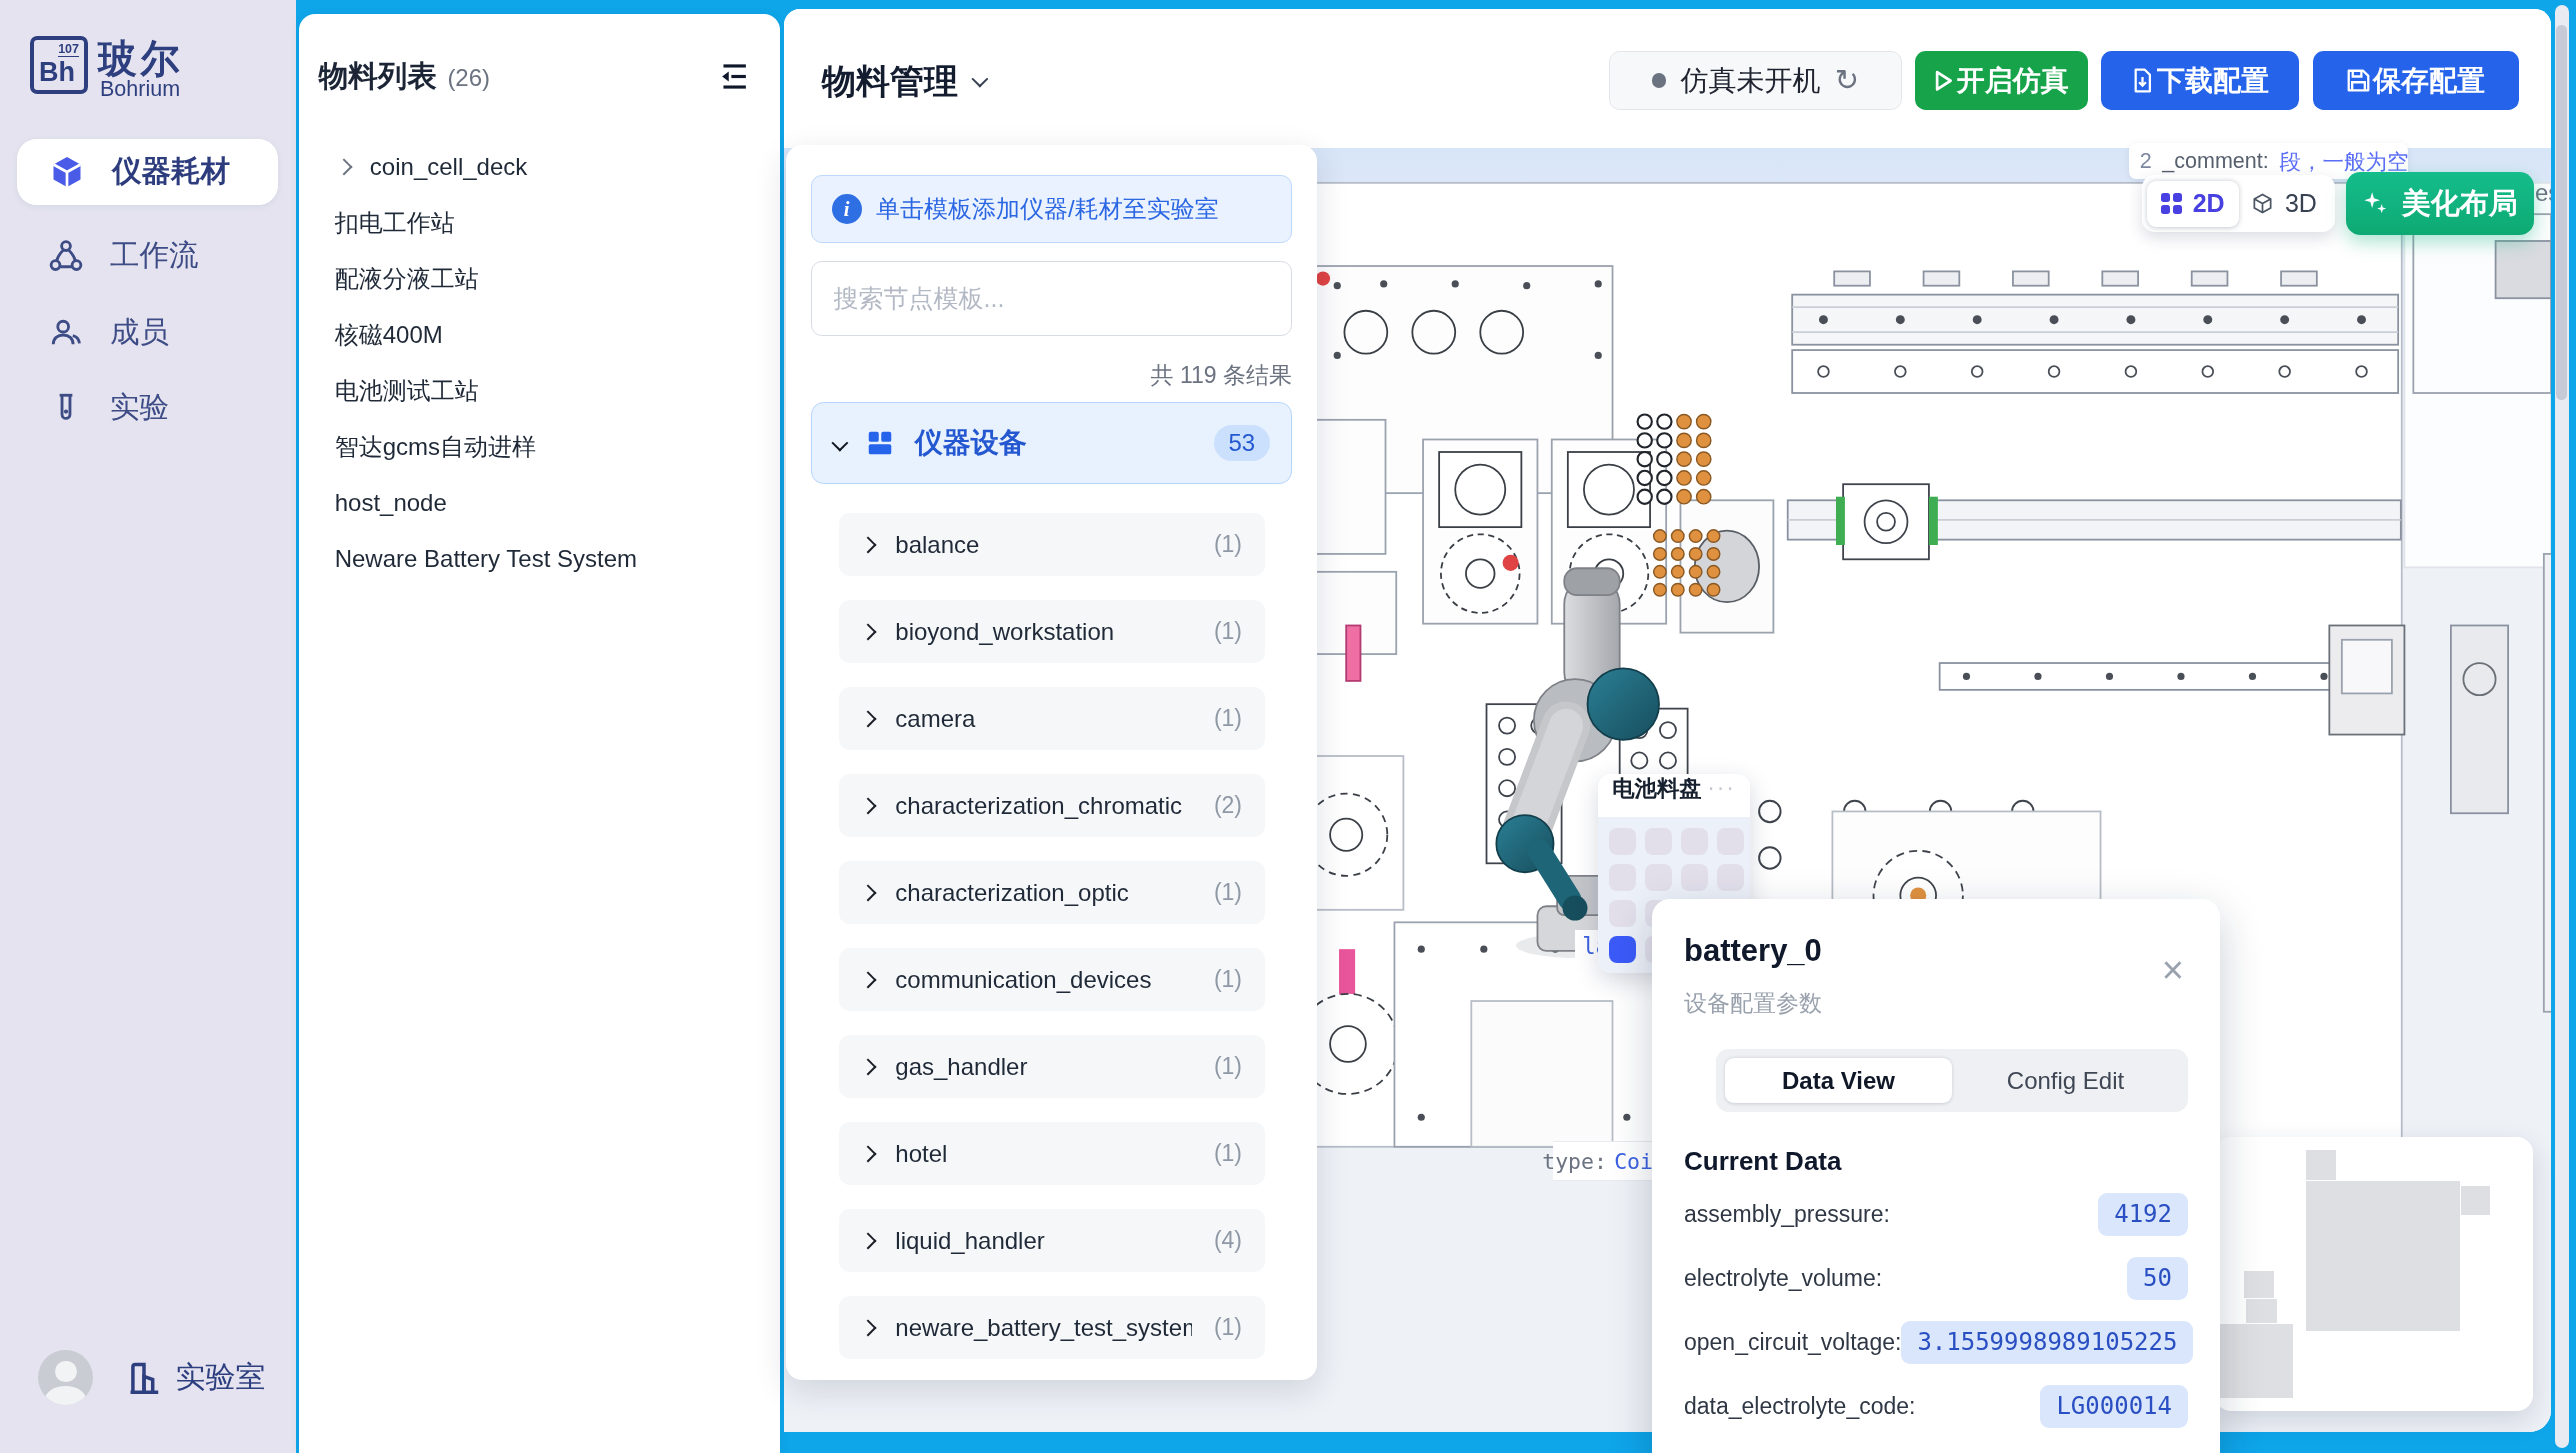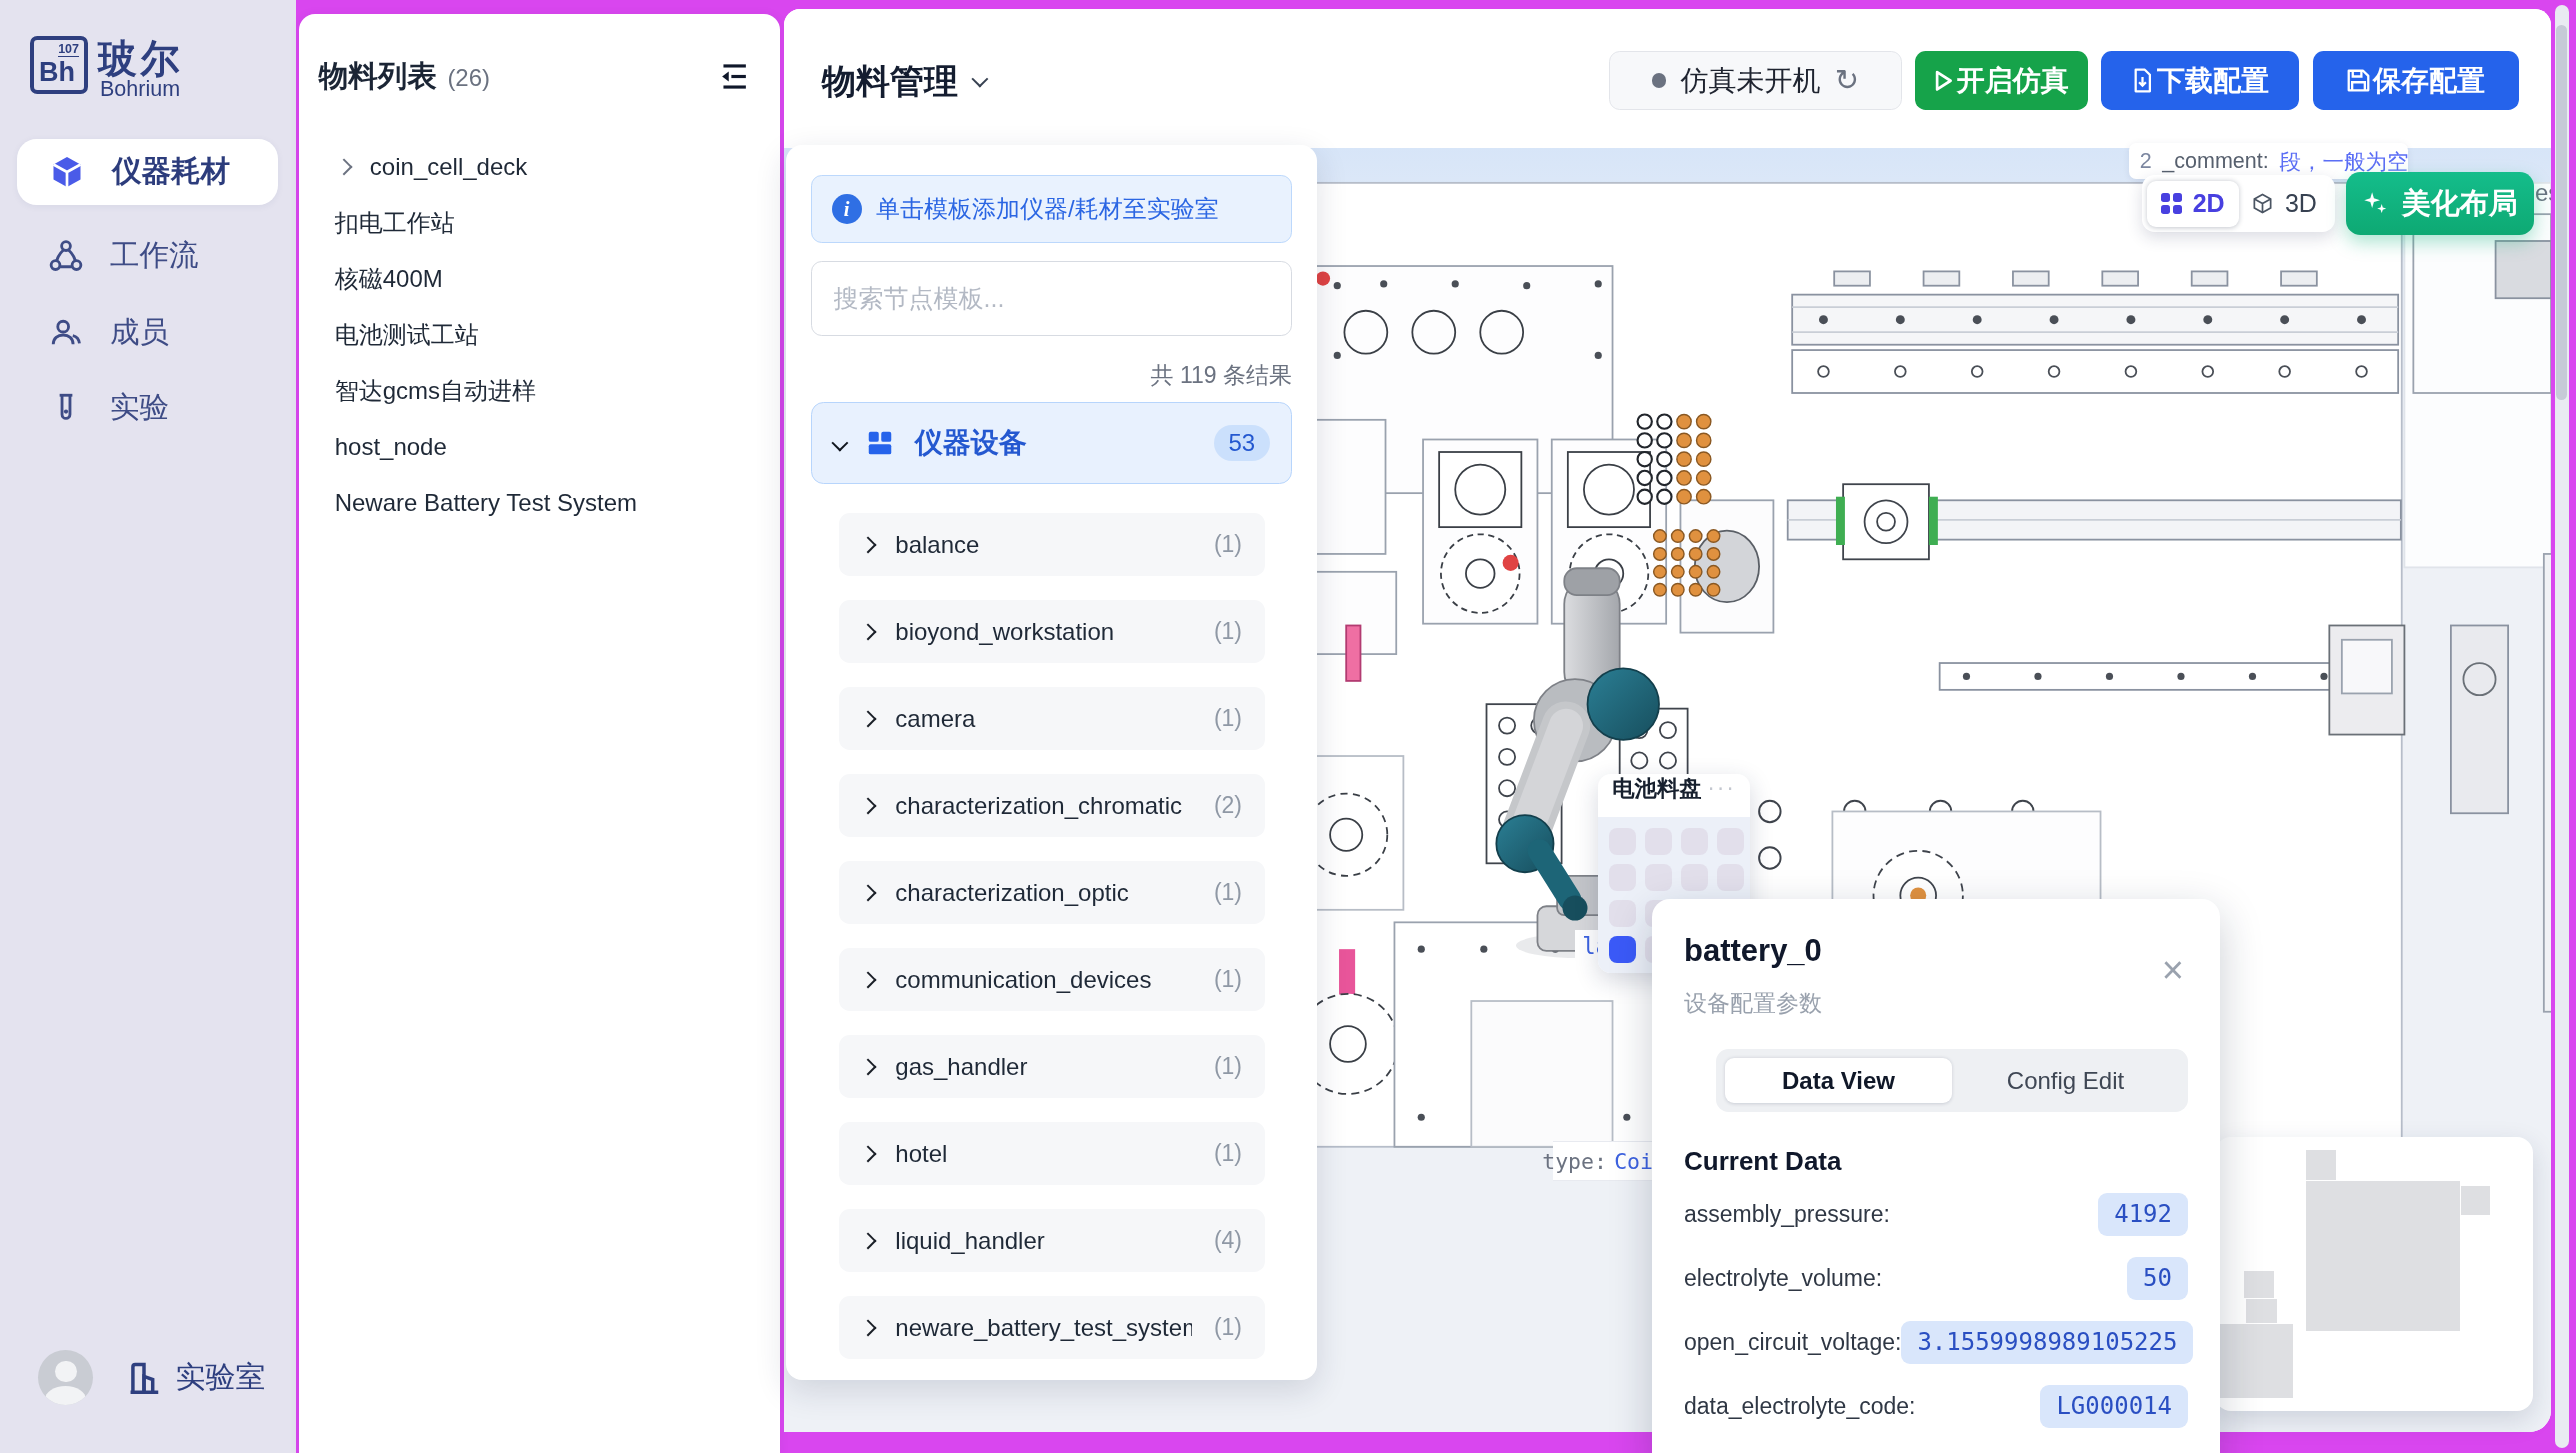--- a/index.html
+++ b/index.html
@@ -1,16 +1,16 @@
 <!DOCTYPE html>
 <html style="font-size:14.3px"><head>
 <meta charset="utf-8">
 <style>
   html,body{margin:0;padding:0;background:#dfe1ed;font-family:"Liberation Sans","DejaVu Sans",sans-serif;-webkit-font-smoothing:antialiased;}
-  #app{position:relative;width:2576px;height:1453px;background:#d946ef;overflow:hidden;}
+  #app{position:relative;width:2576px;height:1453px;background:#0ea5e9;overflow:hidden;}
   .abs{position:absolute;}
   .mono{font-family:"DejaVu Sans Mono","Liberation Mono",monospace;}
 
   
   .sidebar{left:0;top:0;width:296px;height:1453px;background:#e4e3ef;}
   .logo-box{left:29.5px;top:36px;width:50px;height:50px;border:4.5px solid #2e3f7f;border-radius:7.2px;color:#2e3f7f;}
   .logo-num{position:absolute;top:1.8px;right:4.5px;font-size:12.5px;font-weight:bold;border-bottom:1.8px solid #2e3f7f;}
   .logo-sym{position:absolute;left:5.4px;bottom:1.8px;font-size:27px;font-weight:bold;}
   .logo-cn{left:98px;top:32px;font-size:39px;font-weight:bold;color:#2e3f7f;letter-spacing:3.6px;}
   .logo-en{left:100px;top:77px;font-size:21.5px;color:#2e3f7f;}
@@ -191,20 +191,23 @@
         <path d="M8 7.2 L3 11 L8 14.8 Z" fill="#0f172a" stroke="none"></path>
       </svg>
     </div>
     <div class="abs mat-list">
       <div class="mat-row">
         <span class="chev r" style="color:#6b7280;"></span>
         <span>coin_cell_deck</span>
       </div>
       <div class="mat-row plain">
           <span>扣电工作站</span>
+        </div>
+      <div class="mat-row plain">
+          <span>配液分液工站</span>
         </div>
       <div class="mat-row plain">
           <span>核磁400M</span>
         </div>
       <div class="mat-row plain">
           <span>电池测试工站</span>
         </div>
       <div class="mat-row plain">
           <span>智达gcms自动进样</span>
         </div>

